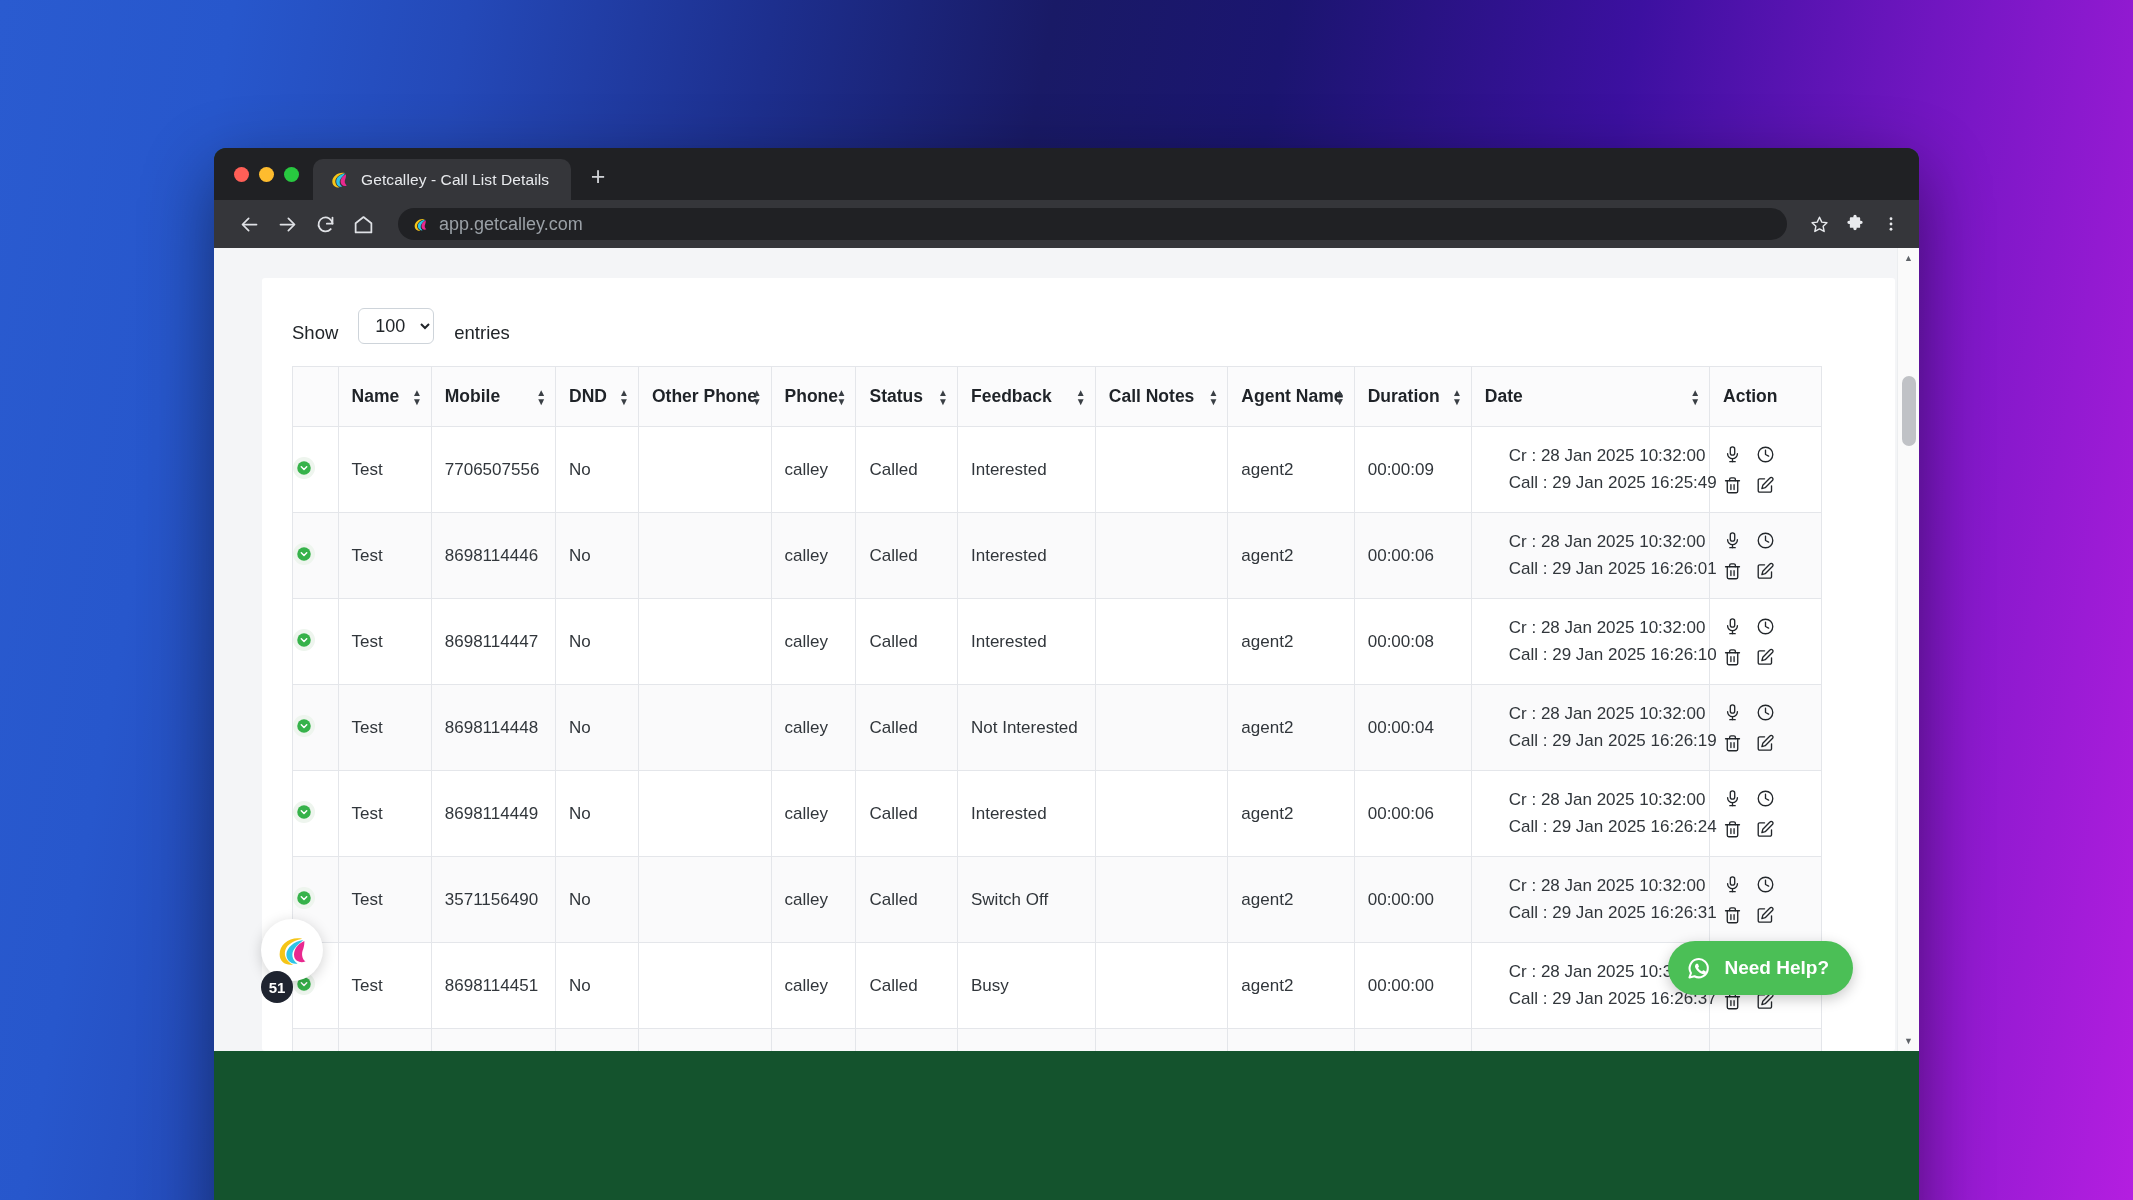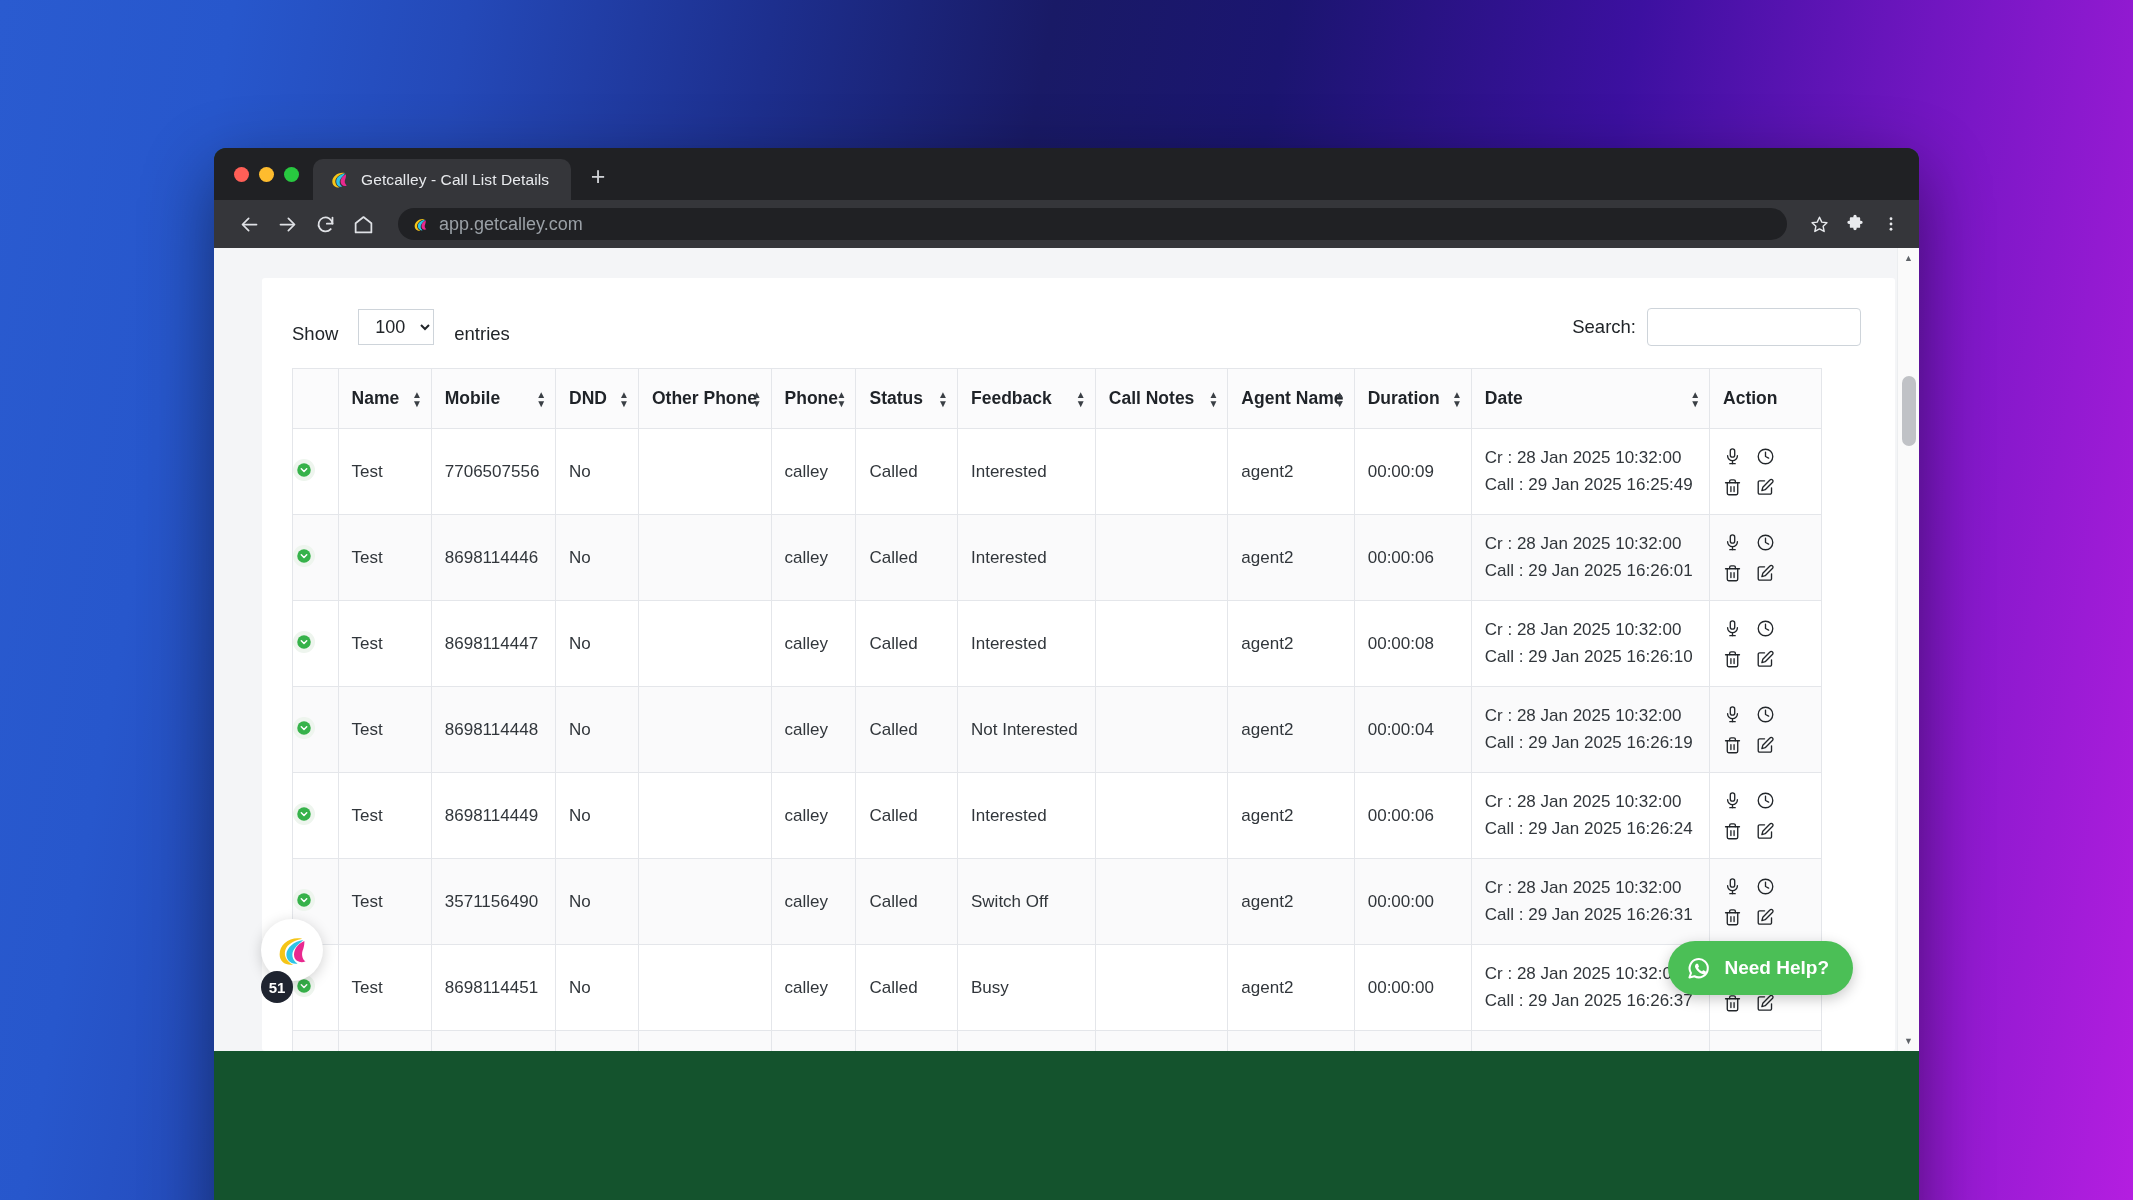--- a/index.html
+++ b/index.html
@@ -175,21 +175,21 @@
     gap: 20px;
     font-size: 18.5px;
     color: #212529;
   }
   .entries-select {
     font-family: "Liberation Sans", sans-serif;
     font-size: 18px;
     color: #212529;
     padding: 5px 8px 5px 12px;
     border: 1px solid #ced4da;
-    border-radius: 0;
+    border-radius: 6px;
     background: #fff;
     height: 36px;
     min-width: 76px;
     cursor: pointer;
   }
   .search-wrap {
     display: flex;
     align-items: center;
     gap: 11px;
     font-size: 18.5px;
@@ -279,21 +279,21 @@
     border-radius: 50%;
     background: #eef5ee;
     display: inline-flex;
     align-items: center;
     justify-content: center;
     cursor: pointer;
   }
   .expand-dot svg { display: block; }
 
   .date-cell { line-height: 1.55; font-size: 16.5px; white-space: nowrap; }
-  .date-cell div { white-space: nowrap; }
+  .date-cell div { white-space: nowrap; margin-left: 24px; }
 
   .action-icons {
     display: flex;
     flex-wrap: wrap;
     gap: 12px 14px;
     align-items: center;
     max-width: 84px;
   }
   .action-icon {
     color: #22262a;
@@ -476,24 +476,20 @@
     <div class="page-card">
       <div class="card-inner">
 
         <div class="controls-row">
           <label class="show-entries">
             <span>Show</span>
             <select class="entries-select"><option value="10">10</option><option value="25">25</option><option value="50">50</option><option value="100" selected="">100</option></select>
             <span>entries</span>
           </label>
 
-          <label class="search-wrap">
-            <span>Search:</span>
-            <input class="search-input" type="text" placeholder="" style="">
-          </label>
         </div>
 
         <div class="table-scroll">
           <table class="dtable">
             <colgroup>
               <col class="col-expand">
                 <col class="col-name">
                 <col class="col-mobile">
                 <col class="col-dnd">
               <col class="col-otherphone">

